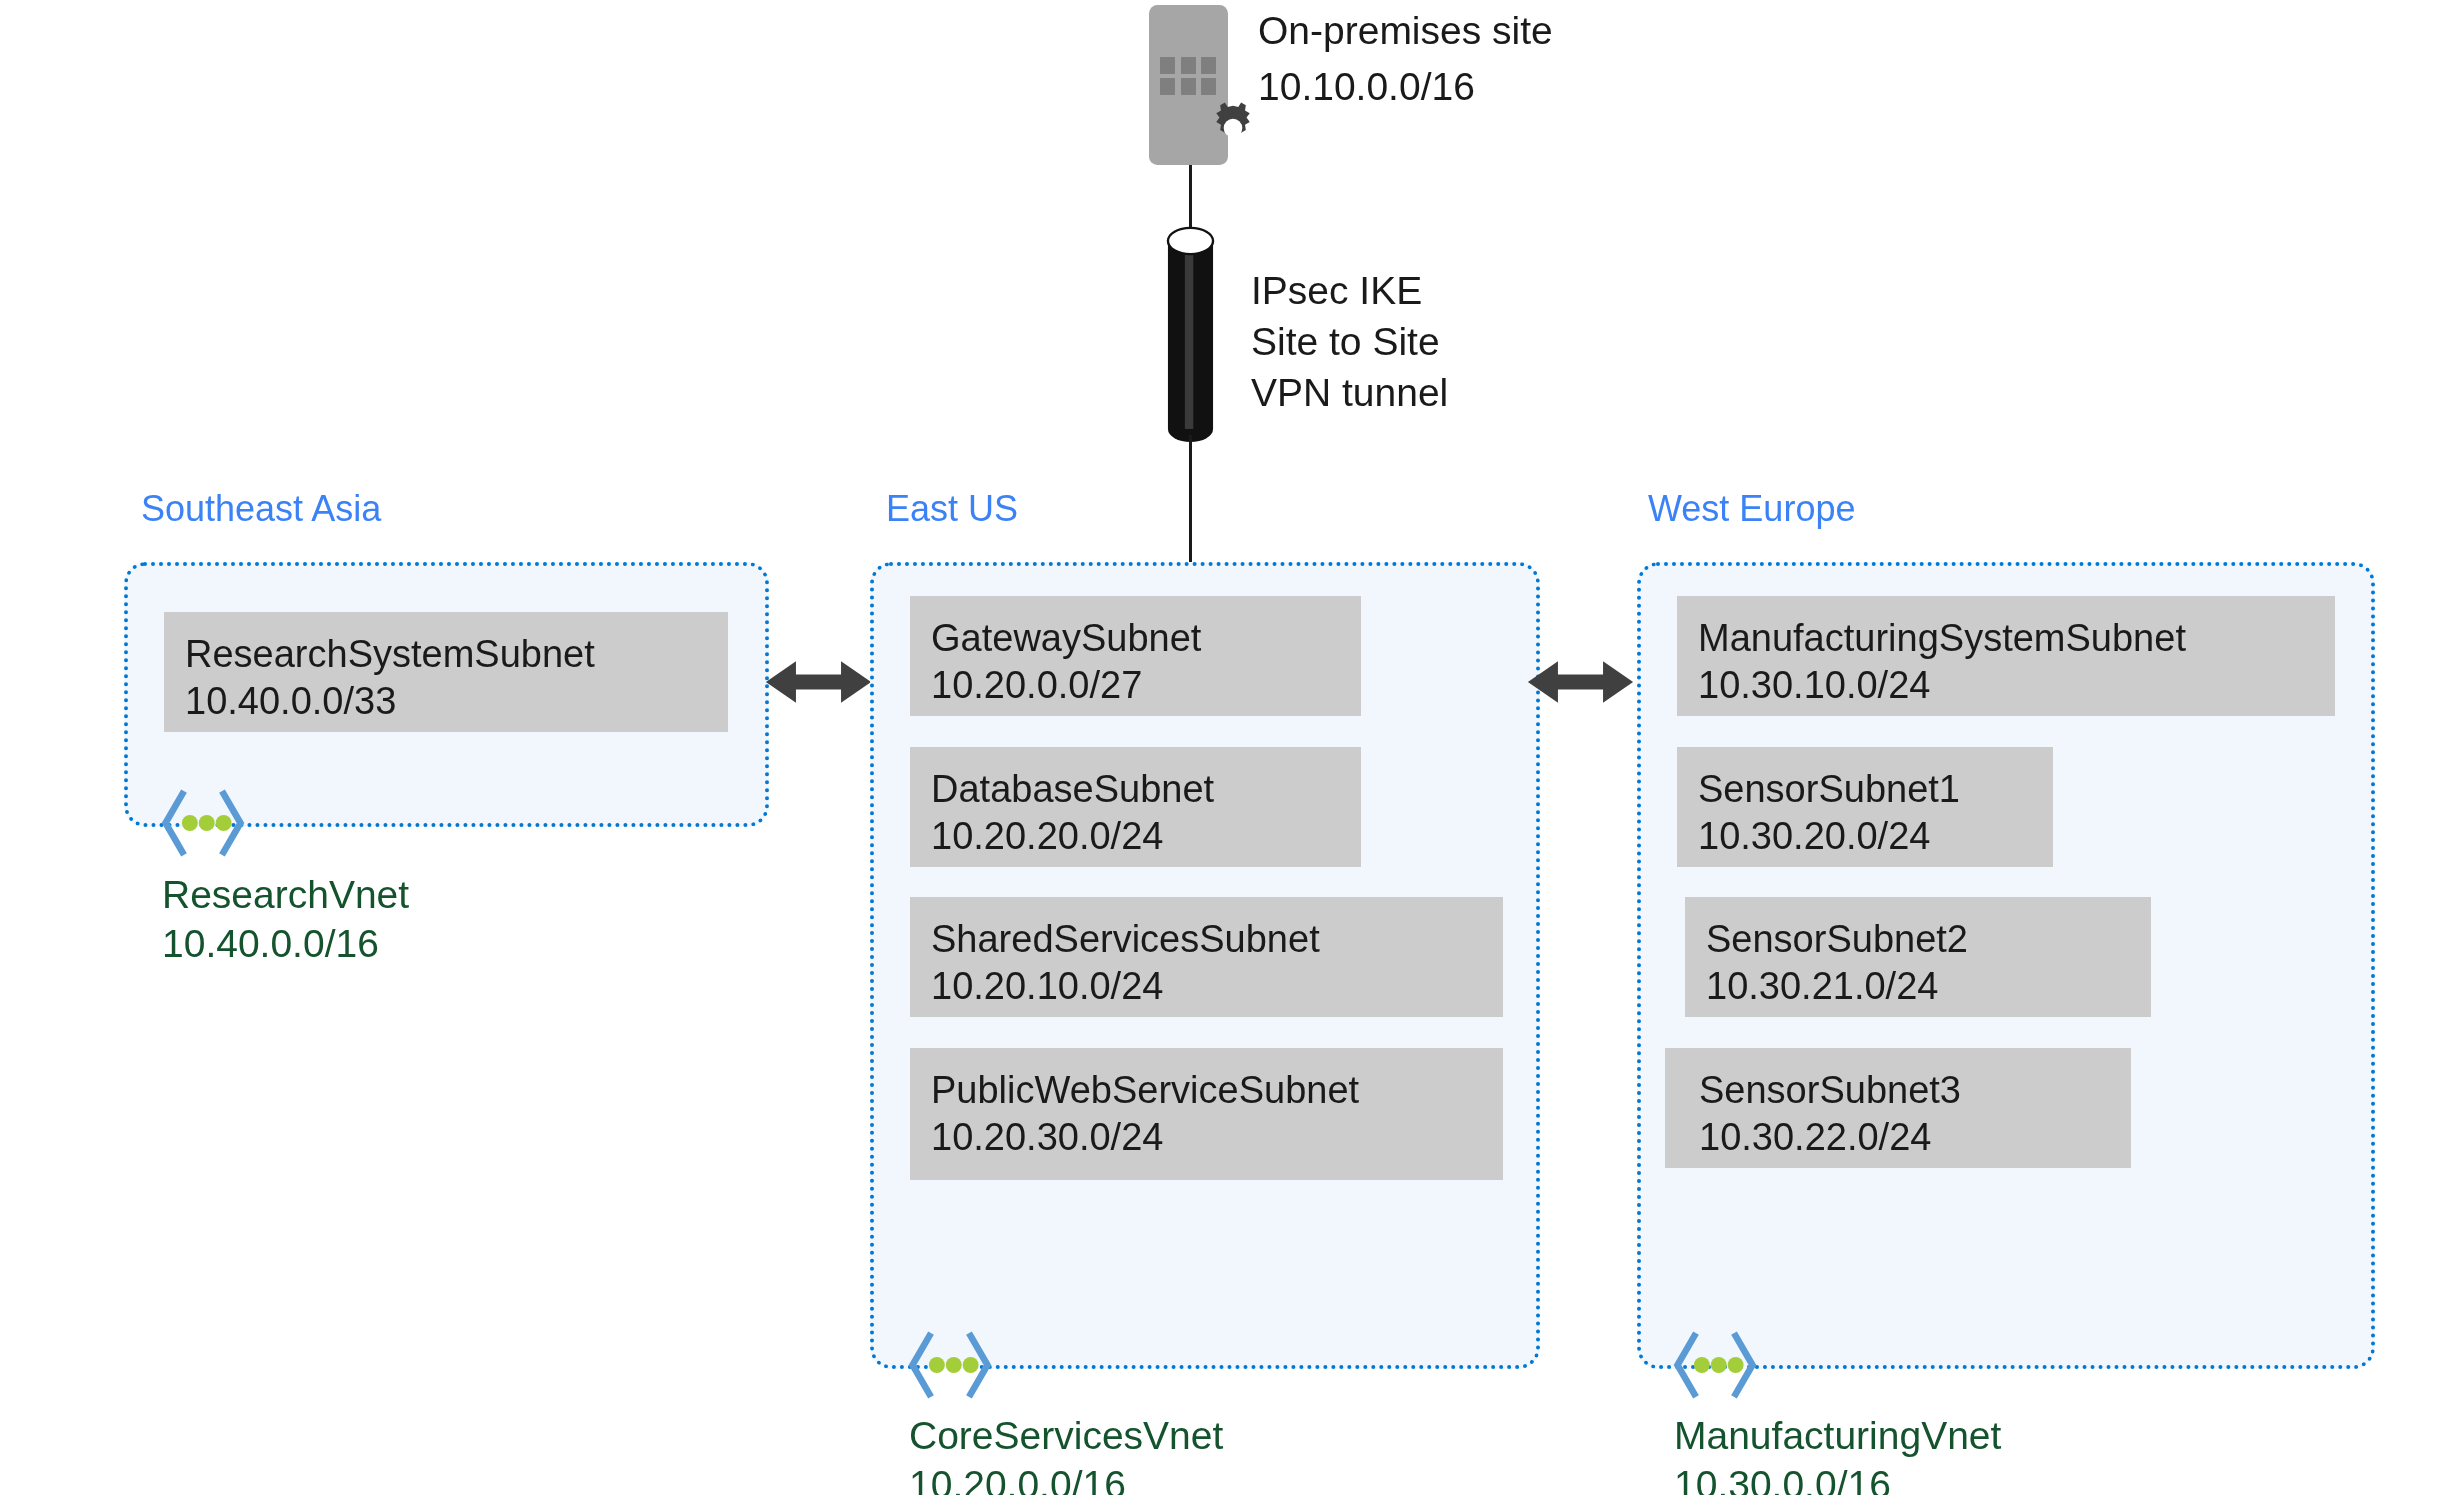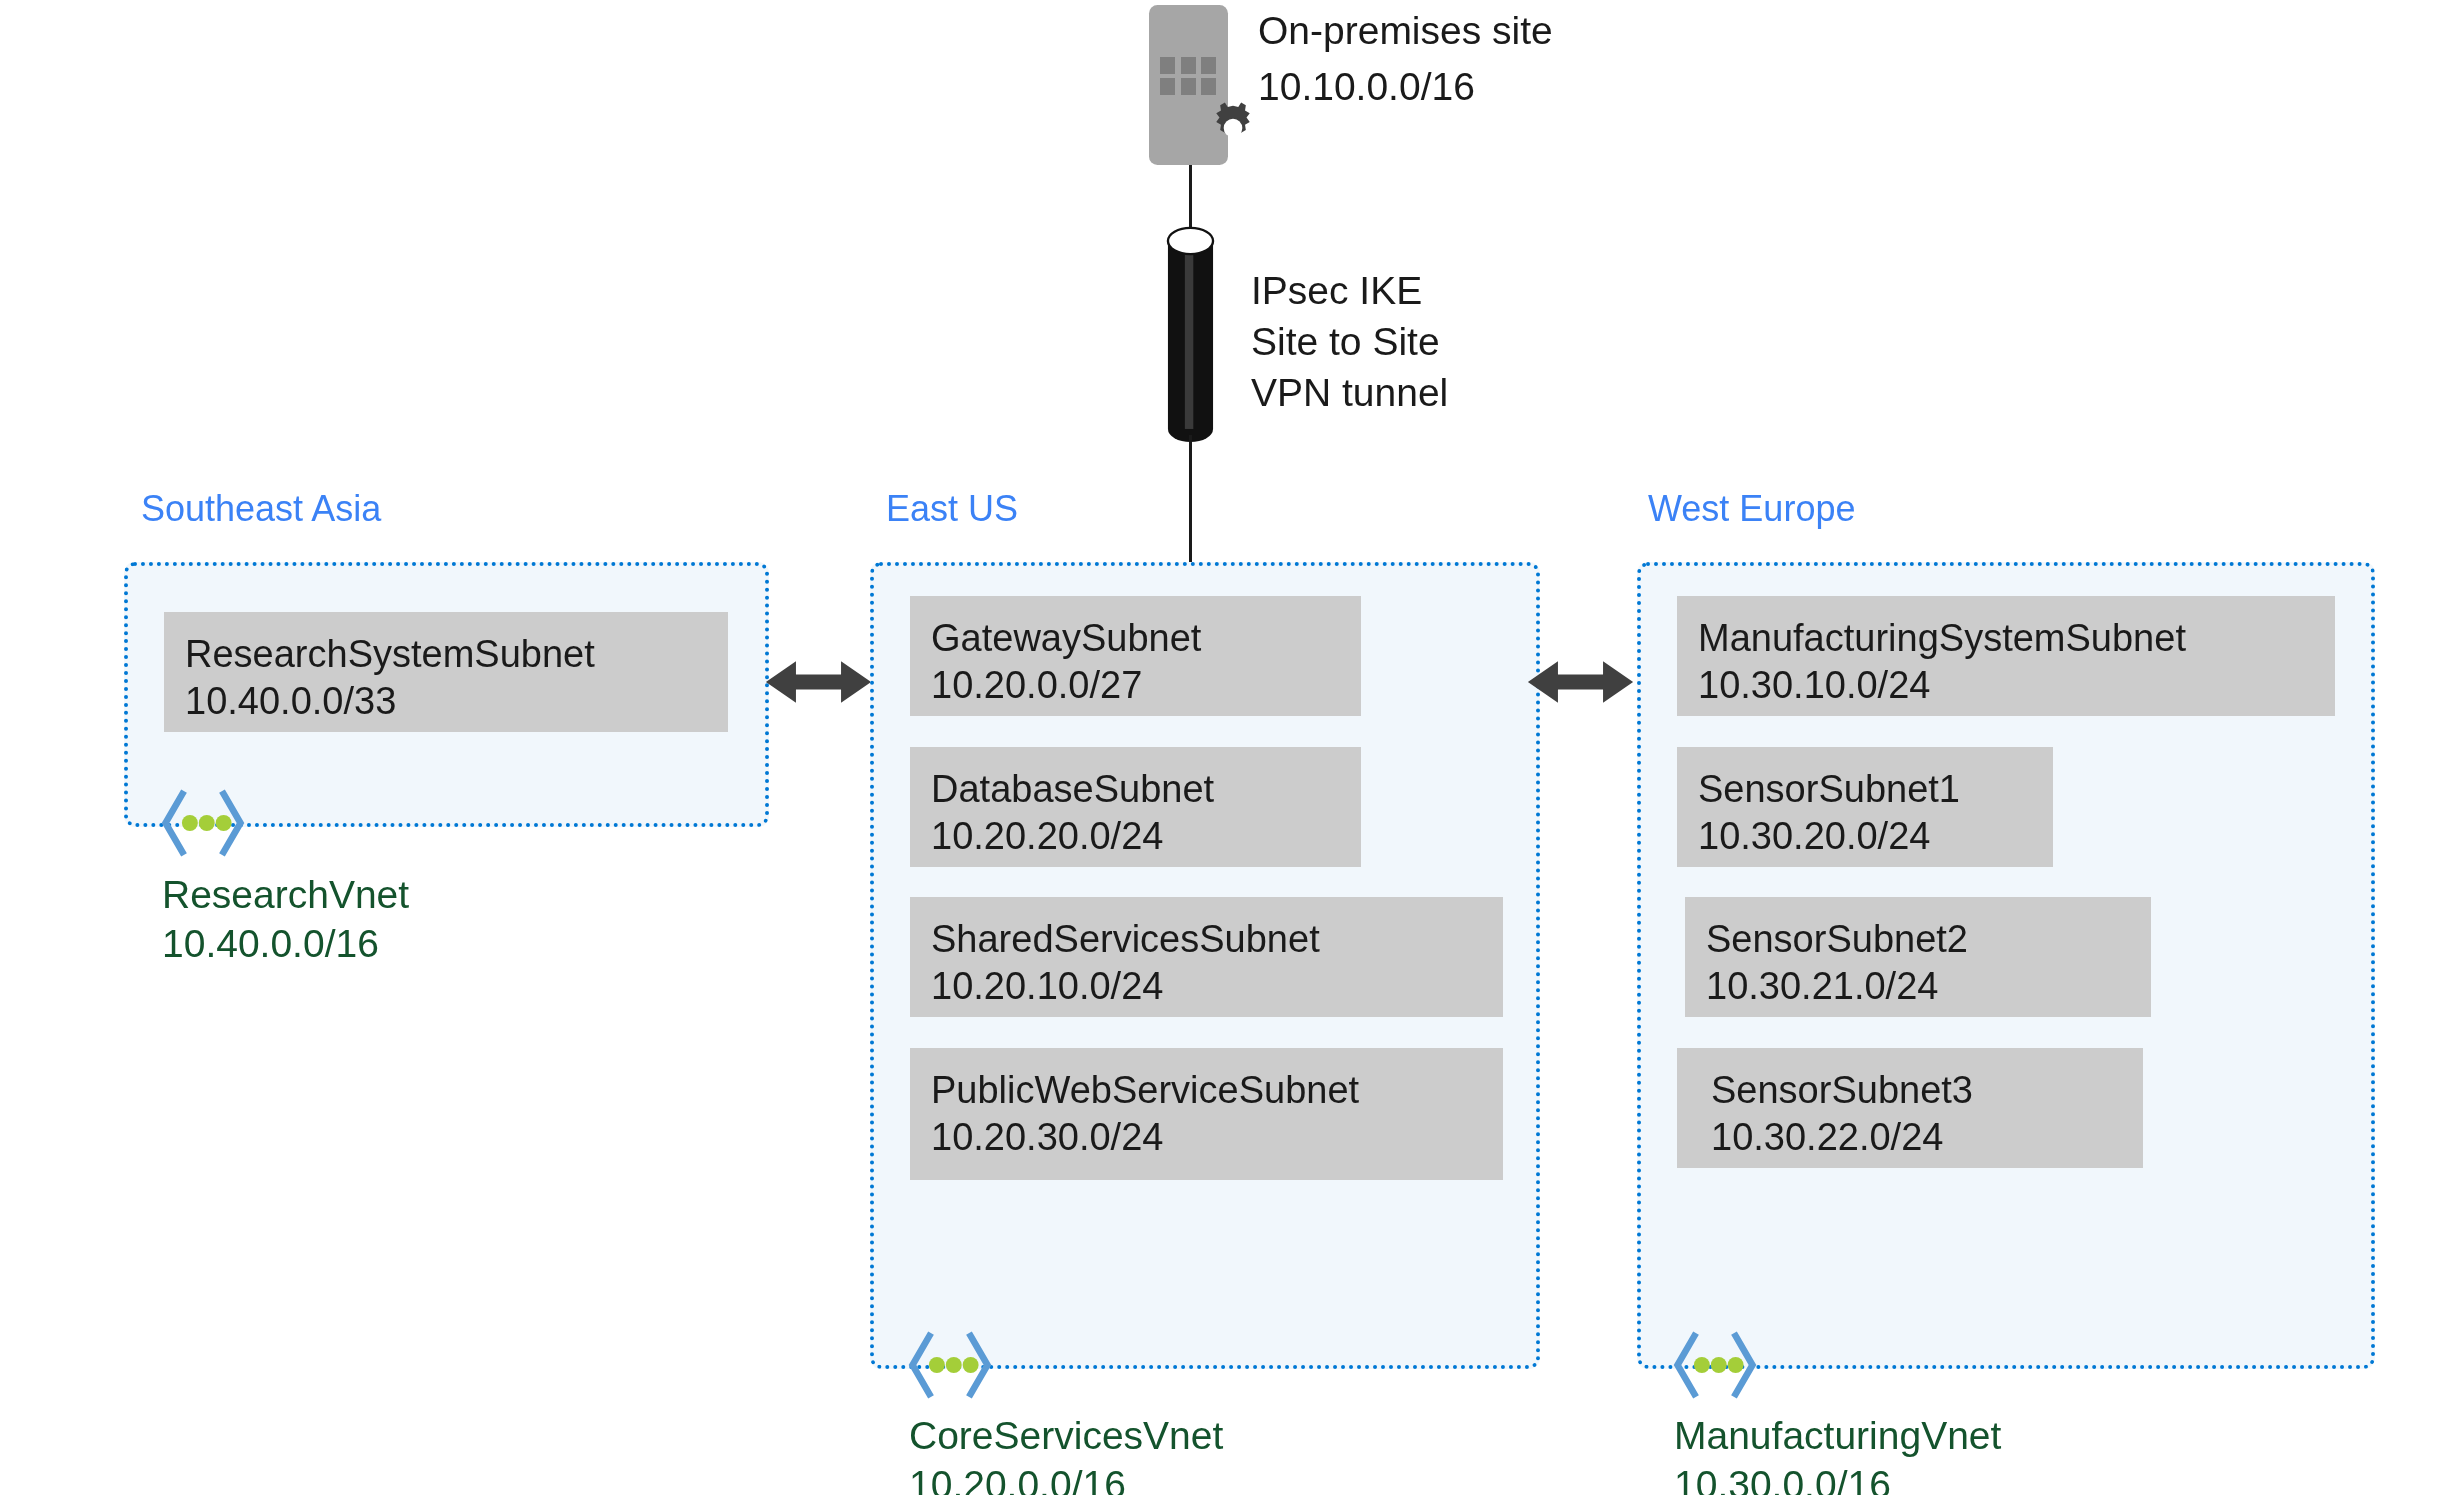--- a/index.html
+++ b/index.html
@@ -90,21 +90,21 @@
     font-size: 36px;
     line-height: 43px;
     color: #3b82f6;
     font-weight: 400;
     white-space: nowrap;
   }
 
   .vnet-box {
     border: 4.7px dotted #0078d4;
     background: #f1f7fc;
-    border-radius: 11px;
+    border-radius: 21px;
     box-sizing: border-box;
   }
 
   .subnet {
     position: absolute;
     background: #cccccc;
     box-sizing: border-box;
     padding: 19px 21px 0 21px;
   }
   .subnet .s-name,
@@ -231,21 +231,21 @@
       <span class="s-cidr">10.30.10.0/24</span>
     </div>
     <div class="subnet" style="left:36px; top:181px; width:376px; height:120px;">
       <span class="s-name">SensorSubnet1</span>
       <span class="s-cidr">10.30.20.0/24</span>
     </div>
     <div class="subnet" style="left:44px; top:331px; width:466px; height:120px;">
       <span class="s-name">SensorSubnet2</span>
       <span class="s-cidr">10.30.21.0/24</span>
     </div>
-    <div class="subnet" style="left:36px; top:482px; width:466px; height:120px;padding-left:34px;">
+    <div class="subnet" style="left:24px; top:482px; width:466px; height:120px;padding-left:34px;">
       <span class="s-name">SensorSubnet3</span>
       <span class="s-cidr">10.30.22.0/24</span>
     </div>
   </div>
 
   <svg class="abs vnet-icon" style="left:1670px; top:1330px;" viewBox="0 0 96 74">
     <path d="M26 6 L8 37 L26 68" fill="none" stroke="#5b9bd5" stroke-width="7" stroke-linecap="square"></path>
     <path d="M70 6 L88 37 L70 68" fill="none" stroke="#5b9bd5" stroke-width="7" stroke-linecap="square"></path>
     <circle cx="34" cy="37" r="8.5" fill="#a4ce39"></circle>
     <circle cx="52" cy="37" r="8.5" fill="#a4ce39"></circle>

